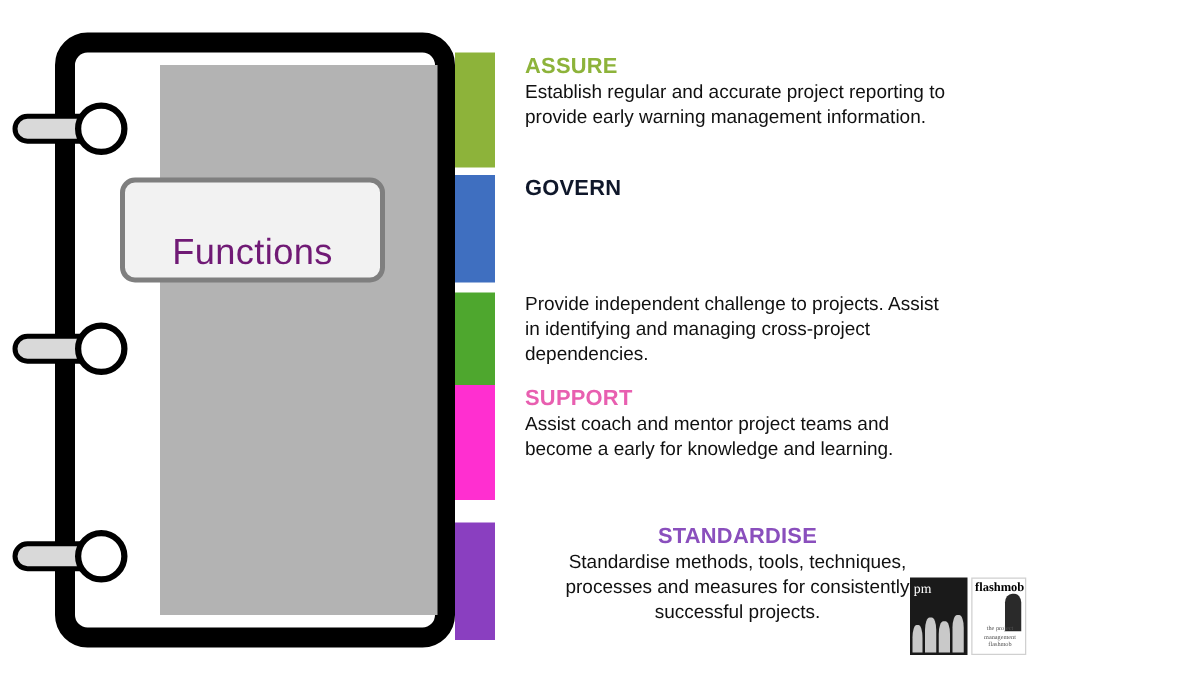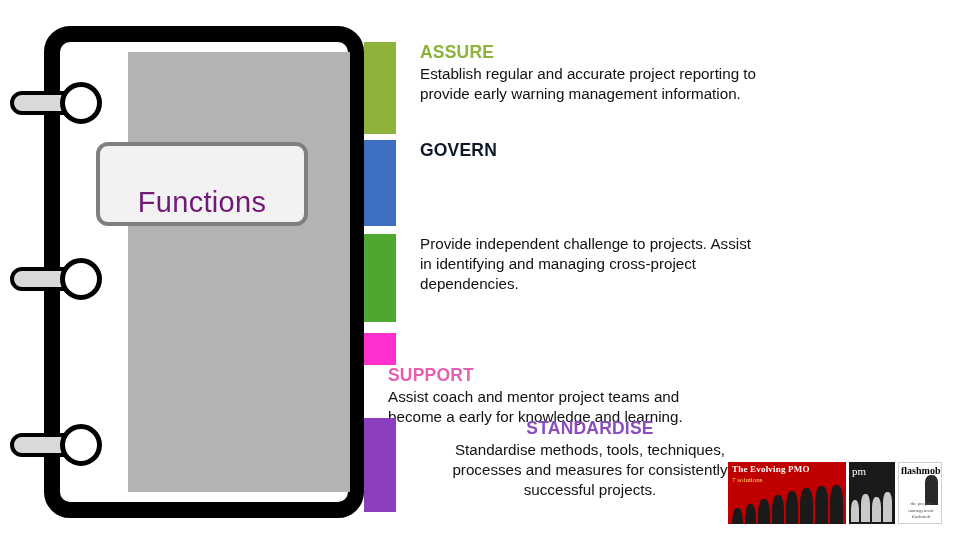--- a/index.html
+++ b/index.html
@@ -130,21 +130,21 @@
   .block-body {
     font-size: 15.2px;
     color: #111111;
     line-height: 1.32;
     margin: 0;
   }
 
   #block-inform     { top: 42px;  height: 92px; }
   #block-govern     { top: 140px; height: 86px; }
   #block-assure     { top: 234px; height: 88px; }
-  #block-support    { top: 333px; height: 92px; flex-direction: column; }
+  #block-support    { top: 308px; height: 92px; }
   #block-standardise{ top: 418px; height: 94px; text-align: center; }
 
   
   #logos {
     position: absolute;
     left: 728px;
     top: 462px;
     width: 214px;
     height: 62px;
     display: flex;
@@ -316,34 +316,20 @@
 <div class="block" id="block-standardise">
   <div class="stripe" style="background: rgb(138, 63, 192);"></div>
   <div class="block-text">
     <p class="block-title" style="color: rgb(138, 79, 189);">STANDARDISE</p>
     <p class="block-body">Standardise methods, tools, techniques, processes and measures for consistently successful projects.</p>
   </div>
 </div>
 
 <div id="logos">
 
-  <div id="logo-evolving">
-    <span class="lg-title">The Evolving PMO</span>
-    <span class="lg-sub">7 solutions</span>
-    <div class="figs">
-      <div class="fig" style="width:11px;height:16px"></div>
-      <div class="fig" style="width:11px;height:20px"></div>
-      <div class="fig" style="width:12px;height:25px"></div>
-      <div class="fig" style="width:12px;height:29px"></div>
-      <div class="fig" style="width:12px;height:33px"></div>
-      <div class="fig" style="width:13px;height:36px"></div>
-      <div class="fig" style="width:13px;height:38px"></div>
-      <div class="fig" style="width:13px;height:39px"></div>
-    </div>
-  </div>
 
   <div id="logo-pm">
     <span class="pm-top">pm</span>
     <div class="pm-figs">
       <div class="pm-fig" style="width:8px;height:22px"></div>
       <div class="pm-fig" style="width:9px;height:28px"></div>
       <div class="pm-fig" style="width:9px;height:25px"></div>
       <div class="pm-fig" style="width:9px;height:30px"></div>
     </div>
   </div>

